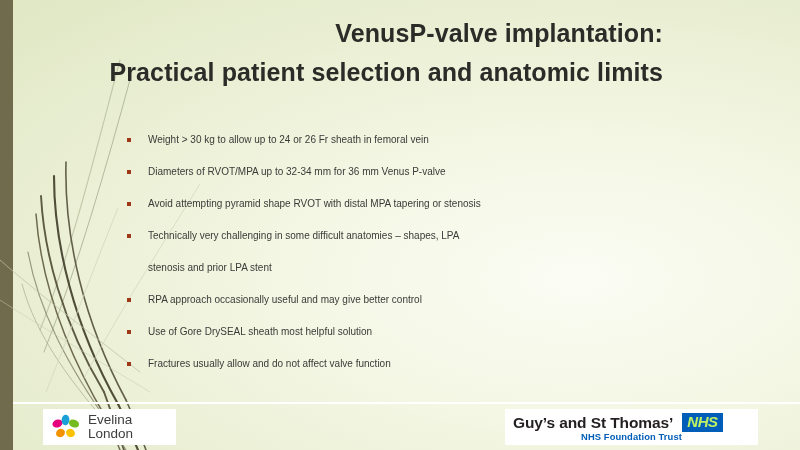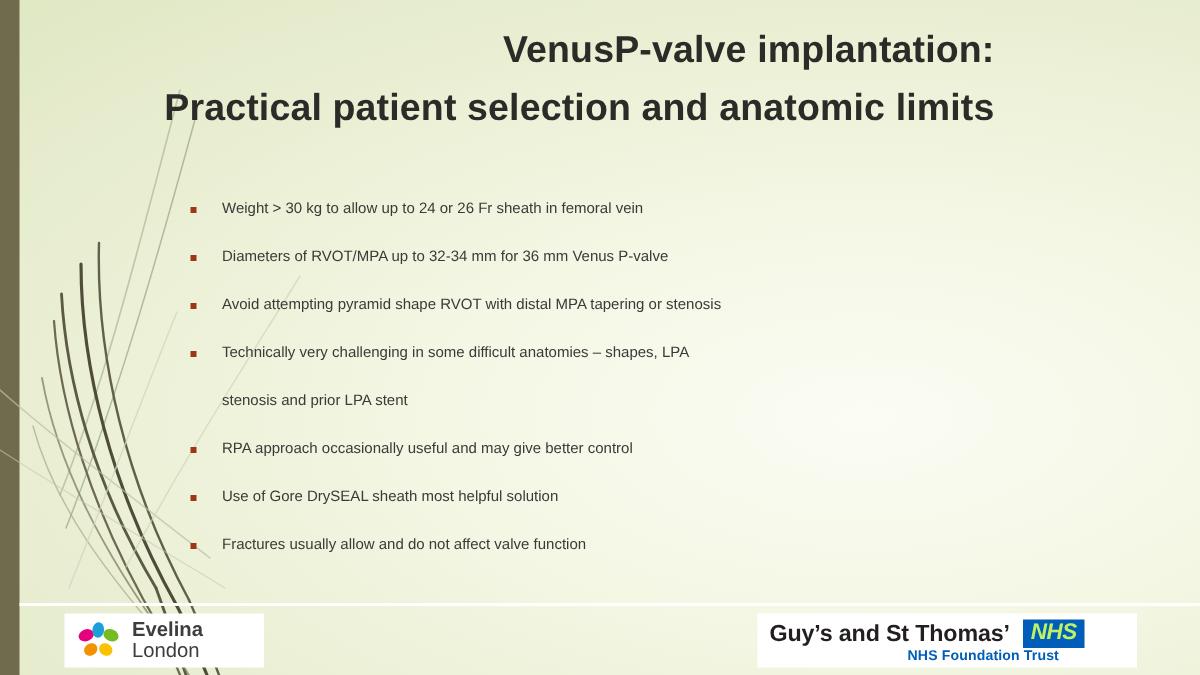--- a/index.html
+++ b/index.html
@@ -105,21 +105,21 @@
     width: 34px; height: 30px;
     flex: 0 0 34px;
   }
   #evelina-words {
     margin-left: 5px;
     line-height: 1.02;
     color: #3d3d3d;
   }
   #evelina-words .l1 {
     font-size: 13.5px;
-    font-weight: bold;
+    font-weight: normal;
     display: block;
   }
   #evelina-words .l2 {
     font-size: 13.5px;
     display: block;
   }
 
   #gstt-logo {
     position: absolute;
     left: 505px; top: 409px;
@@ -153,21 +153,20 @@
   }
   #gstt-sub {
     position: absolute;
     left: 0; top: 22px;
     width: 253px;
     text-align: center;
     font-size: 9.4px;
     font-weight: bold;
     color: #005eb8;
     letter-spacing: 0.1px;
-    padding-left: 24px;
   }
 </style>
 </head>
 <body>
 
 <div id="slide">
 
   <div id="left-bar"></div>
 
   <svg id="reeds" viewBox="0 0 800 450" preserveAspectRatio="none">

